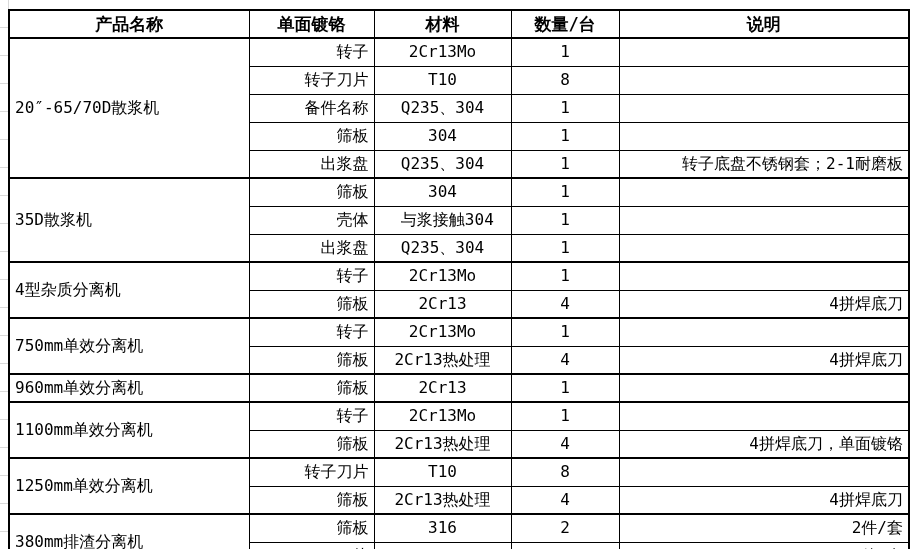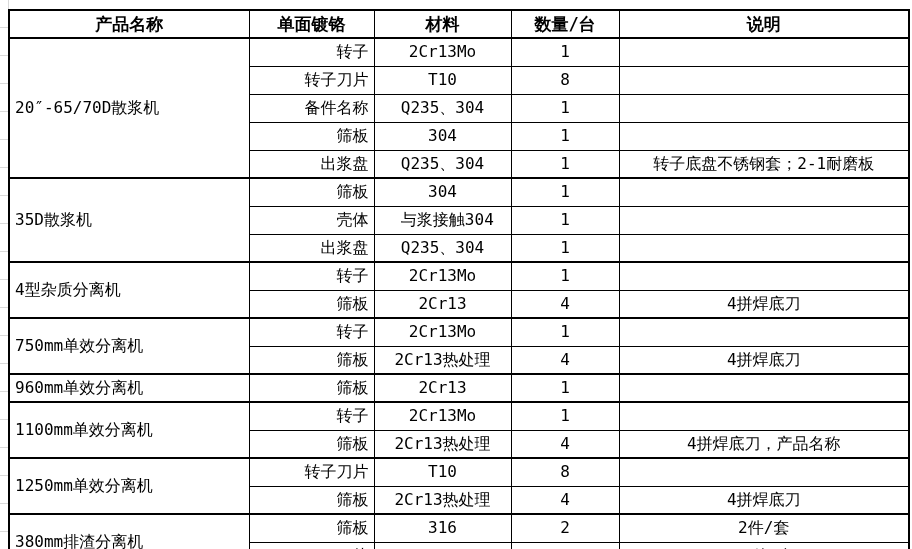--- a/index.html
+++ b/index.html
@@ -48,21 +48,21 @@
     border-bottom: 2px solid #000000;
     font-weight: bold;
     font-size: 17px;
     text-align: center;
   }
   table.parts tr.group-start td { border-top: 2px solid #000000; }
   td.c-prod { text-align: left; }
   td.c-part { text-align: right; }
   td.c-mat  { text-align: center; }
   td.c-qty  { text-align: center; }
-  td.c-note { text-align: center; }
+  td.c-note { text-align: right; }
 </style>
 </head>
 <body>
 
 <div class="sheet">
   <div class="grid-left"></div>
   <div class="grid-bottom"></div>
   <div class="grid-top-stub"></div>
 
   <table class="parts">
@@ -176,21 +176,21 @@
         <td class="c-prod" rowspan="2">1100mm单效分离机</td>
         <td class="c-part">转子</td>
         <td class="c-mat">2Cr13Mo</td>
         <td class="c-qty">1</td>
         <td class="c-note"></td>
       </tr>
       <tr>
         <td class="c-part">筛板</td>
         <td class="c-mat">2Cr13热处理</td>
         <td class="c-qty">4</td>
-        <td class="c-note">4拼焊底刀，产品名称</td>
+        <td class="c-note">4拼焊底刀，单面镀铬</td>
       </tr>
 
       <tr class="group-start">
         <td class="c-prod" rowspan="2">1250mm单效分离机</td>
         <td class="c-part">转子刀片</td>
         <td class="c-mat">T10</td>
         <td class="c-qty">8</td>
         <td class="c-note"></td>
       </tr>
       <tr>

